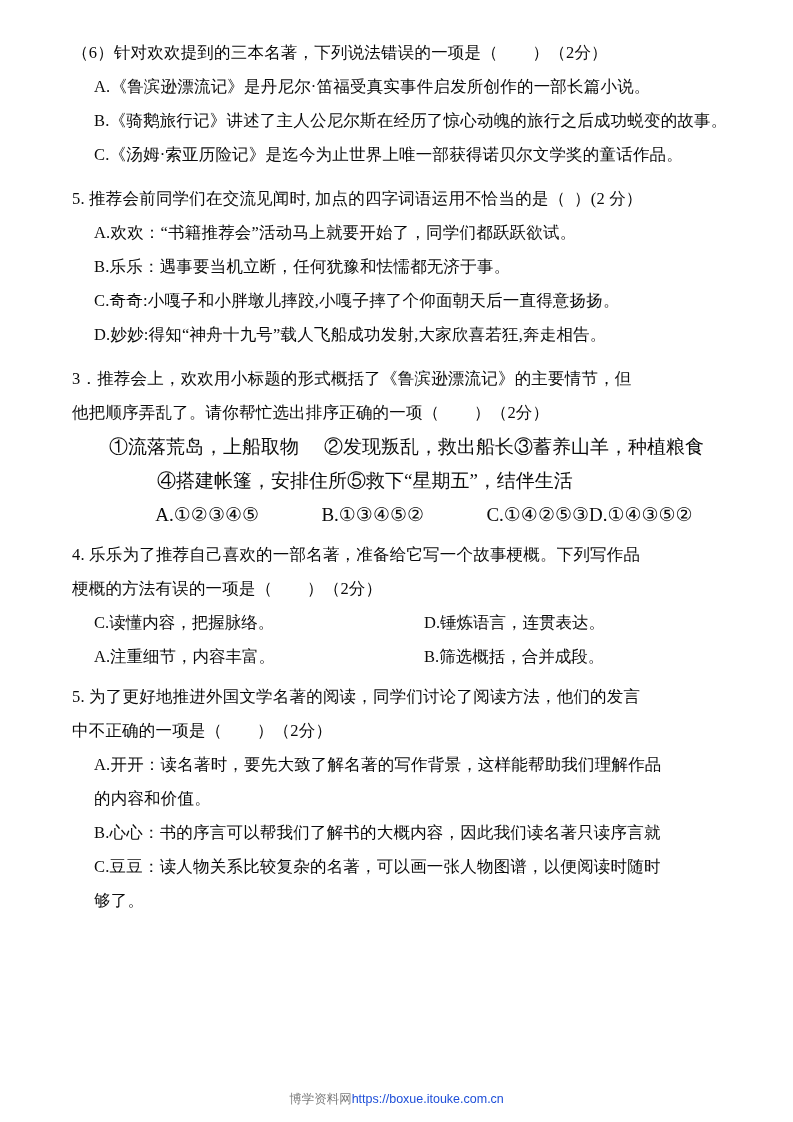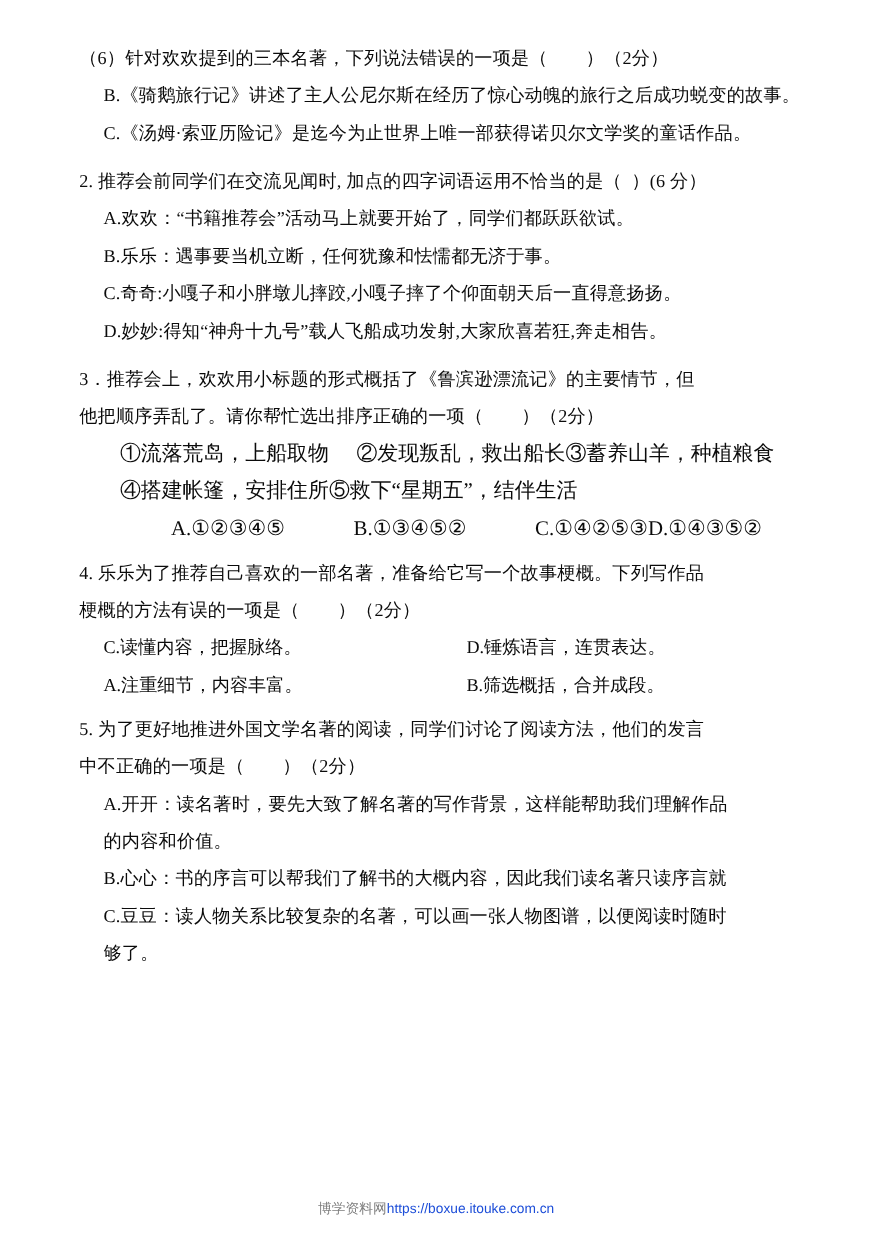--- a/index.html
+++ b/index.html
@@ -71,46 +71,47 @@
 </style>
 </head>
 <body>
 
 <div class="page">
   <div class="content">
 
 
     <div>
       <div class="line indent0">（6）针对欢欢提到的三本名著，下列说法错误的一项是（        ）（2分）</div>
+      <div class="line indent1">A.《鲁滨逊漂流记》是丹尼尔·笛福受真实事件启发所创作的一部长篇小说。</div>
       <div class="line indent1">B.《骑鹅旅行记》讲述了主人公尼尔斯在经历了惊心动魄的旅行之后成功蜕变的故事。</div>
       <div class="line indent1">C.《汤姆·索亚历险记》是迄今为止世界上唯一部获得诺贝尔文学奖的童话作品。</div>
     </div>
 
     <div class="sect-gap"></div>
 
     <div>
-      <div class="line indent0">2. 推荐会前同学们在交流见闻时, 加点的四字词语运用不恰当的是（  ）(6 分）</div>
+      <div class="line indent0">5. 推荐会前同学们在交流见闻时, 加点的四字词语运用不恰当的是（  ）(2 分）</div>
       <div class="line indent1">A.欢欢：“书籍推荐会”活动马上就要开始了，同学们都跃跃欲试。</div>
       <div class="line indent1">B.乐乐：遇事要当机立断，任何犹豫和怯懦都无济于事。</div>
       <div class="line indent1">C.奇奇:小嘎子和小胖墩儿摔跤,小嘎子摔了个仰面朝天后一直得意扬扬。</div>
       <div class="line indent1">D.妙妙:得知“神舟十九号”载人飞船成功发射,大家欣喜若狂,奔走相告。</div>
     </div>
 
     <div class="sect-gap"></div>
 
     <div>
       <div class="line indent0">3．推荐会上，欢欢用小标题的形式概括了《鲁滨逊漂流记》的主要情节，但</div>
       <div class="line indent0">他把顺序弄乱了。请你帮忙选出排序正确的一项（        ）（2分）</div>
       <div class="opt-row">
         <div style="width:205px;">①流落荒岛，上船取物</div>
         <div style="width:215px;">②发现叛乱，救出船长</div>
         <div>③蓄养山羊，种植粮食</div>
       </div>
       <div class="opt-row">
-        <div style="width:205px;">④搭建帐篷，安排住所</div>
+        <div style="width:205px;margin-left:48px;">④搭建帐篷，安排住所</div>
         <div>⑤救下“星期五”，结伴生活</div>
       </div>
       <div class="opt-row">
         <div style="width:165px;">A.①②③④⑤</div>
         <div style="width:165px;">B.①③④⑤②</div>
         <div style="width:165px;">C.①④②⑤③</div>
         <div>D.①④③⑤②</div>
       </div>
     </div>
 

